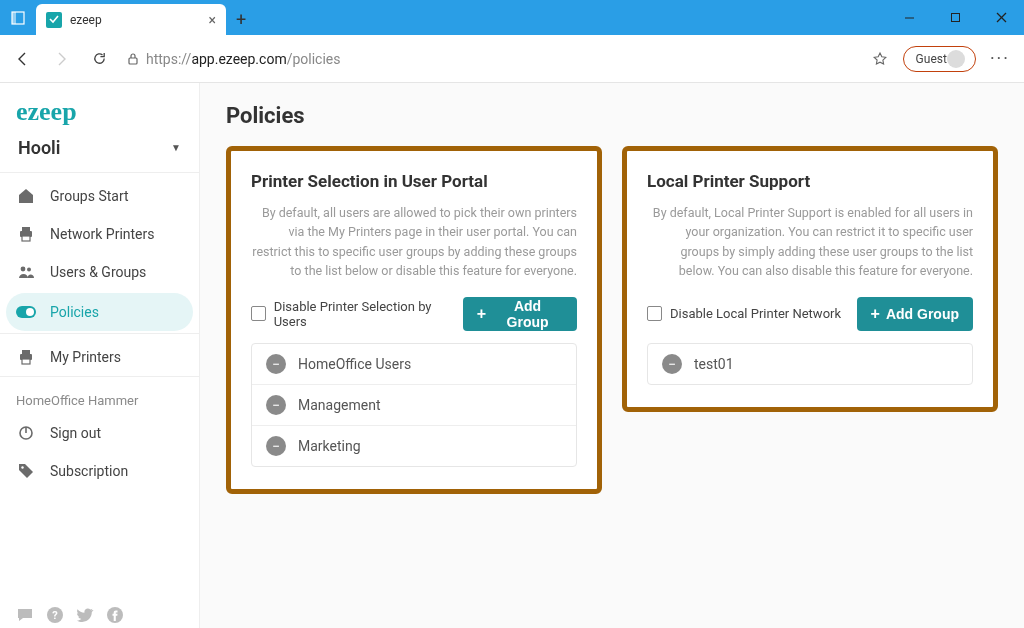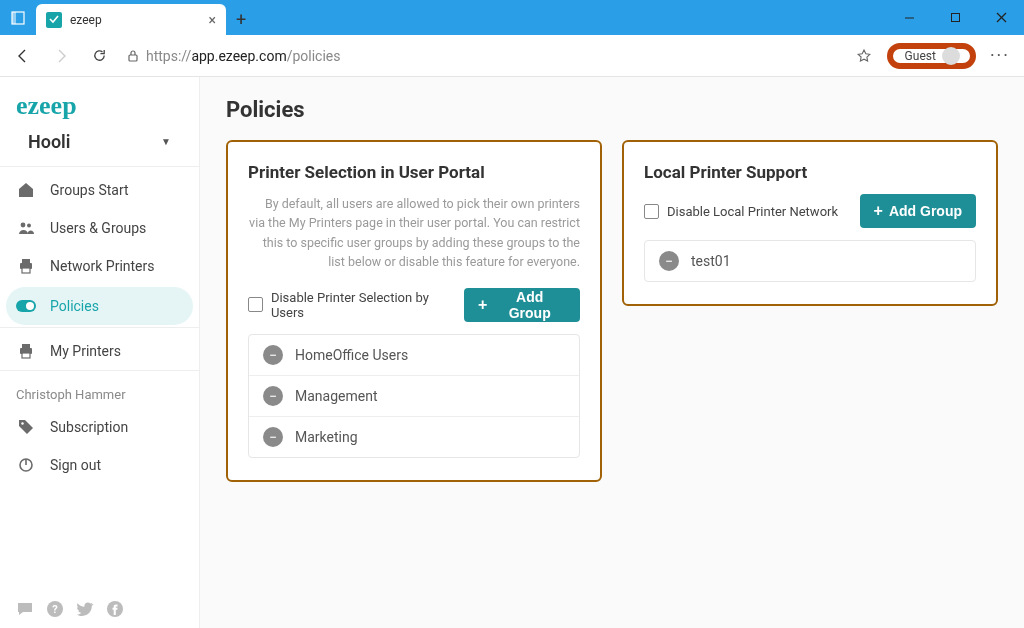--- a/index.html
+++ b/index.html
@@ -10,54 +10,54 @@
   .titlebar .edge-icon { width: 36px; display:flex; align-items:center; justify-content:center; color:#fff; font-size:13px; }
   .tab { background:#fff; margin-top:4px; border-radius:6px 6px 0 0; height:31px; width:190px; display:flex; align-items:center; padding:0 10px; gap:8px; font-size:12px; color:#333; }
   .tab .favicon { width:16px; height:16px; background:#18a5aa; color:#fff; font-size:10px; display:flex; align-items:center; justify-content:center; border-radius:2px; }
   .tab .tab-title { flex:1; white-space:nowrap; overflow:hidden; text-overflow:ellipsis; }
   .tab .tab-close { color:#666; font-size:14px; cursor:pointer; }
   .newtab { width:30px; display:flex; align-items:center; justify-content:center; color:#333; font-size:18px; margin-top:4px; }
   .win-controls { margin-left:auto; display:flex; }
   .win-btn { width:46px; display:flex; align-items:center; justify-content:center; color:#222; font-size:12px; }
 
   
-  .toolbar { height:42px; background:#fff; border-bottom:1px solid #e5e5e5; display:flex; align-items:center; padding:0 8px; gap:8px; }
+  .toolbar { height:48px; background:#fff; border-bottom:1px solid #e5e5e5; display:flex; align-items:center; padding:0 8px; gap:8px; }
   .nav-btn { width:30px; height:30px; display:flex; align-items:center; justify-content:center; color:#555; border-radius:4px; }
   .nav-btn.disabled { color:#bbb; }
   .addr { flex:1; display:flex; align-items:center; gap:6px; color:#555; font-size:14px; padding-left:4px; }
   .addr .lock { font-size:13px; color:#666; }
   .addr-url .url-host { color:#222; }
   .addr-url .url-path { color:#888; }
-  .prof { border:6px solid #c2410c; border-radius:14px; height:26px; padding:0 10px 0 12px; display:flex; align-items:center; gap:6px; font-size:12px; color:#444; }
+  .prof { border:1px solid #c2410c; border-radius:14px; height:26px; padding:0 10px 0 12px; display:flex; align-items:center; font-size:12px; color:#444; }
   .avatar-dot { width:18px; height:18px; border-radius:50%; background:#dcdcdc; }
   .more { font-size:18px; letter-spacing:2px; color:#555; padding:0 6px; }
 
   
   .app { display:flex; height:calc(628px - 35px - 38px); background:#fafafa; }
 
   
   .sidebar { width:200px; background:#fff; border-right:1px solid #eee; display:flex; flex-direction:column; }
   .logo { padding:14px 16px 6px; }
   .logo-text { font-family:"Segoe Script","Brush Script MT",cursive; font-weight:bold; font-size:26px; color:#18a5aa; }
-  .org-row { padding:4px 28px 14px; display:flex; align-items:center; justify-content:space-between; }
+  .org-row { padding:4px 18px 14px; display:flex; align-items:center; justify-content:space-between; }
   .org-name { font-size:18px; font-weight:600; color:#333; }
   .caret { font-size:10px; color:#555; }
   .nav-sep { height:1px; background:#eee; margin:0 0 4px 0; }
   .nav-item { height:38px; display:flex; align-items:center; gap:14px; padding:0 16px; font-size:14px; color:#444; cursor:pointer; }
   .nav-item .icn { width:20px; display:flex; align-items:center; justify-content:center; color:#666; }
   .nav-item.active { background:#e5f5f6; border-radius:20px; margin:2px 6px; padding:0 10px; color:#18a5aa; }
   .nav-item.active .icn { color:#18a5aa; }
   .user-name { padding:12px 16px 6px; font-size:13px; color:#8a8a8a; }
   .social { margin-top:auto; display:flex; gap:12px; padding:14px 16px; color:#bcbcbc; font-size:18px; }
 
   
   .main { flex:1; padding:20px 26px; overflow:auto; }
   .page-title { font-size:22px; font-weight:700; color:#333; margin-bottom:18px; }
   .cards { display:flex; gap:20px; align-items:flex-start; }
-  .card { flex:1; background:#fff; border:2px solid #a16207; border-radius:6px; padding:20px 20px 22px; }
+  .card { flex:1; background:#fff; border:5px solid #a16207; border-radius:6px; padding:20px 20px 22px; }
   .card-title { font-size:17px; font-weight:700; color:#333; margin-bottom:12px; }
   .card-desc { font-size:12.5px; color:#9a9a9a; line-height:1.55; margin-bottom:16px;text-align:right; }
   .card-actions { display:flex; align-items:center; justify-content:space-between; margin-bottom:12px; }
   .chk-row { display:flex; align-items:center; gap:8px; font-size:13px; color:#444; }
   .chk-box { width:15px; height:15px; border:1.5px solid #888; border-radius:2px; }
   .btn-add { background:#1f8f97; color:#fff; border:none; border-radius:4px; height:34px; padding:0 14px; font-size:14px; font-weight:600; display:flex; align-items:center; gap:6px; cursor:pointer; }
   .btn-add .plus { font-size:16px; font-weight:700; }
   .group-list { border:1px solid #e6e6e6; border-radius:4px; overflow:hidden; }
   .group-row { display:flex; align-items:center; gap:12px; padding:10px 14px; font-size:14px; color:#555; border-bottom:1px solid #eee; }
   .group-row:last-child { border-bottom:none; }
@@ -161,79 +161,79 @@
       <span class="icn">
           <svg width="18" height="18" viewBox="0 0 18 18">
             <path d="M2 8l7-6 7 6v8H2z" fill="#6b6b6b"></path>
           </svg>
         </span>
       <span>Groups Start</span>
     </div>
     <div class="nav-item">
       <span class="icn">
           <svg width="18" height="18" viewBox="0 0 18 18">
+            <rect x="3" y="6" width="12" height="6" rx="1" fill="#6b6b6b"></rect>
+            <rect x="5" y="2" width="8" height="4" fill="#6b6b6b"></rect>
+            <rect x="5" y="11" width="8" height="5" fill="#fff" stroke="#6b6b6b" stroke-width="1.2"></rect>
+          </svg>
+        </span>
+      <span>Network Printers</span>
+    </div>
+    <div class="nav-item">
+      <span class="icn">
+          <svg width="18" height="18" viewBox="0 0 18 18">
             <circle cx="6" cy="6" r="2.4" fill="#6b6b6b"></circle>
             <circle cx="12" cy="6.5" r="2" fill="#6b6b6b"></circle>
             <path d="M2 15c0-2.3 2-4 4.5-4S11 12.7 11 15z" fill="#6b6b6b"></path>
             <path d="M10.5 15c0-1.8 1.5-3.4 3.2-3.4S17 13.2 17 15z" fill="#6b6b6b"></path>
           </svg>
         </span>
       <span>Users &amp; Groups</span>
     </div>
+    <div class="nav-item active">
+      <span class="icn">
+          <svg width="20" height="12" viewBox="0 0 20 12">
+            <rect x="0" y="0" width="20" height="12" rx="6" fill="#18a5aa"></rect>
+            <circle cx="14" cy="6" r="4" fill="#fff"></circle>
+          </svg>
+        </span>
+      <span>Policies</span>
+    </div>
+    <div class="nav-sep"></div>
     <div class="nav-item">
       <span class="icn">
           <svg width="18" height="18" viewBox="0 0 18 18">
             <rect x="3" y="6" width="12" height="6" rx="1" fill="#6b6b6b"></rect>
             <rect x="5" y="2" width="8" height="4" fill="#6b6b6b"></rect>
             <rect x="5" y="11" width="8" height="5" fill="#fff" stroke="#6b6b6b" stroke-width="1.2"></rect>
           </svg>
         </span>
-      <span>Network Printers</span>
-    </div>
-    <div class="nav-item active">
-      <span class="icn">
-          <svg width="20" height="12" viewBox="0 0 20 12">
-            <rect x="0" y="0" width="20" height="12" rx="6" fill="#18a5aa"></rect>
-            <circle cx="14" cy="6" r="4" fill="#fff"></circle>
-          </svg>
-        </span>
-      <span>Policies</span>
+      <span>My Printers</span>
     </div>
     <div class="nav-sep"></div>
-    <div class="nav-item">
-      <span class="icn">
-          <svg width="18" height="18" viewBox="0 0 18 18">
-            <rect x="3" y="6" width="12" height="6" rx="1" fill="#6b6b6b"></rect>
-            <rect x="5" y="2" width="8" height="4" fill="#6b6b6b"></rect>
-            <rect x="5" y="11" width="8" height="5" fill="#fff" stroke="#6b6b6b" stroke-width="1.2"></rect>
-          </svg>
-        </span>
-      <span>My Printers</span>
-    </div>
-    <div class="nav-sep"></div>
-
-    <div class="user-name">Christoph Hammer</div>
-
+
+    <div class="user-name">HomeOffice Hammer</div>
+
+    <div class="nav-item">
+      <span class="icn">
+          <svg width="18" height="18" viewBox="0 0 18 18">
+            <circle cx="9" cy="9" r="6" fill="none" stroke="#6b6b6b" stroke-width="1.6"></circle>
+            <line x1="9" y1="3" x2="9" y2="9" stroke="#6b6b6b" stroke-width="1.6"></line>
+          </svg>
+        </span>
+      <span>Sign out</span>
+    </div>
     <div class="nav-item">
       <span class="icn">
           <svg width="18" height="18" viewBox="0 0 18 18">
             <path d="M2 2h6l8 8-6 6-8-8z" fill="#6b6b6b"></path>
             <circle cx="5.5" cy="5.5" r="1.2" fill="#fff"></circle>
           </svg>
         </span>
       <span>Subscription</span>
-    </div>
-    <div class="nav-item">
-      <span class="icn">
-          <svg width="18" height="18" viewBox="0 0 18 18">
-            <circle cx="9" cy="9" r="6" fill="none" stroke="#6b6b6b" stroke-width="1.6"></circle>
-            <line x1="9" y1="3" x2="9" y2="9" stroke="#6b6b6b" stroke-width="1.6"></line>
-          </svg>
-        </span>
-      <span>Sign out</span>
     </div>
 
     <div class="social">
       <span>
           <svg width="18" height="18" viewBox="0 0 18 18">
             <path d="M2 3h14v9H7l-4 3v-3H2z" fill="#bcbcbc"></path>
           </svg>
         </span>
       <span>
           <svg width="18" height="18" viewBox="0 0 18 18">
@@ -284,20 +284,21 @@
           </div>
           <div class="group-row">
             <span class="remove-dot">−</span>
             <span>Marketing</span>
           </div>
         </div>
       </section>
 
       <section class="card">
         <h2 class="card-title">Local Printer Support</h2>
+        <p class="card-desc">By default, Local Printer Support is enabled for all users in your organization. You can restrict it to specific user groups by simply adding these user groups to the list below. You can also disable this feature for everyone.</p>
         <div class="card-actions">
           <label class="chk-row">
             <span class="chk-box"></span>
             <span>Disable Local Printer Network</span>
           </label>
           <button class="btn-add">
             <span class="plus">+</span>
             <span>Add Group</span>
           </button>
         </div>

